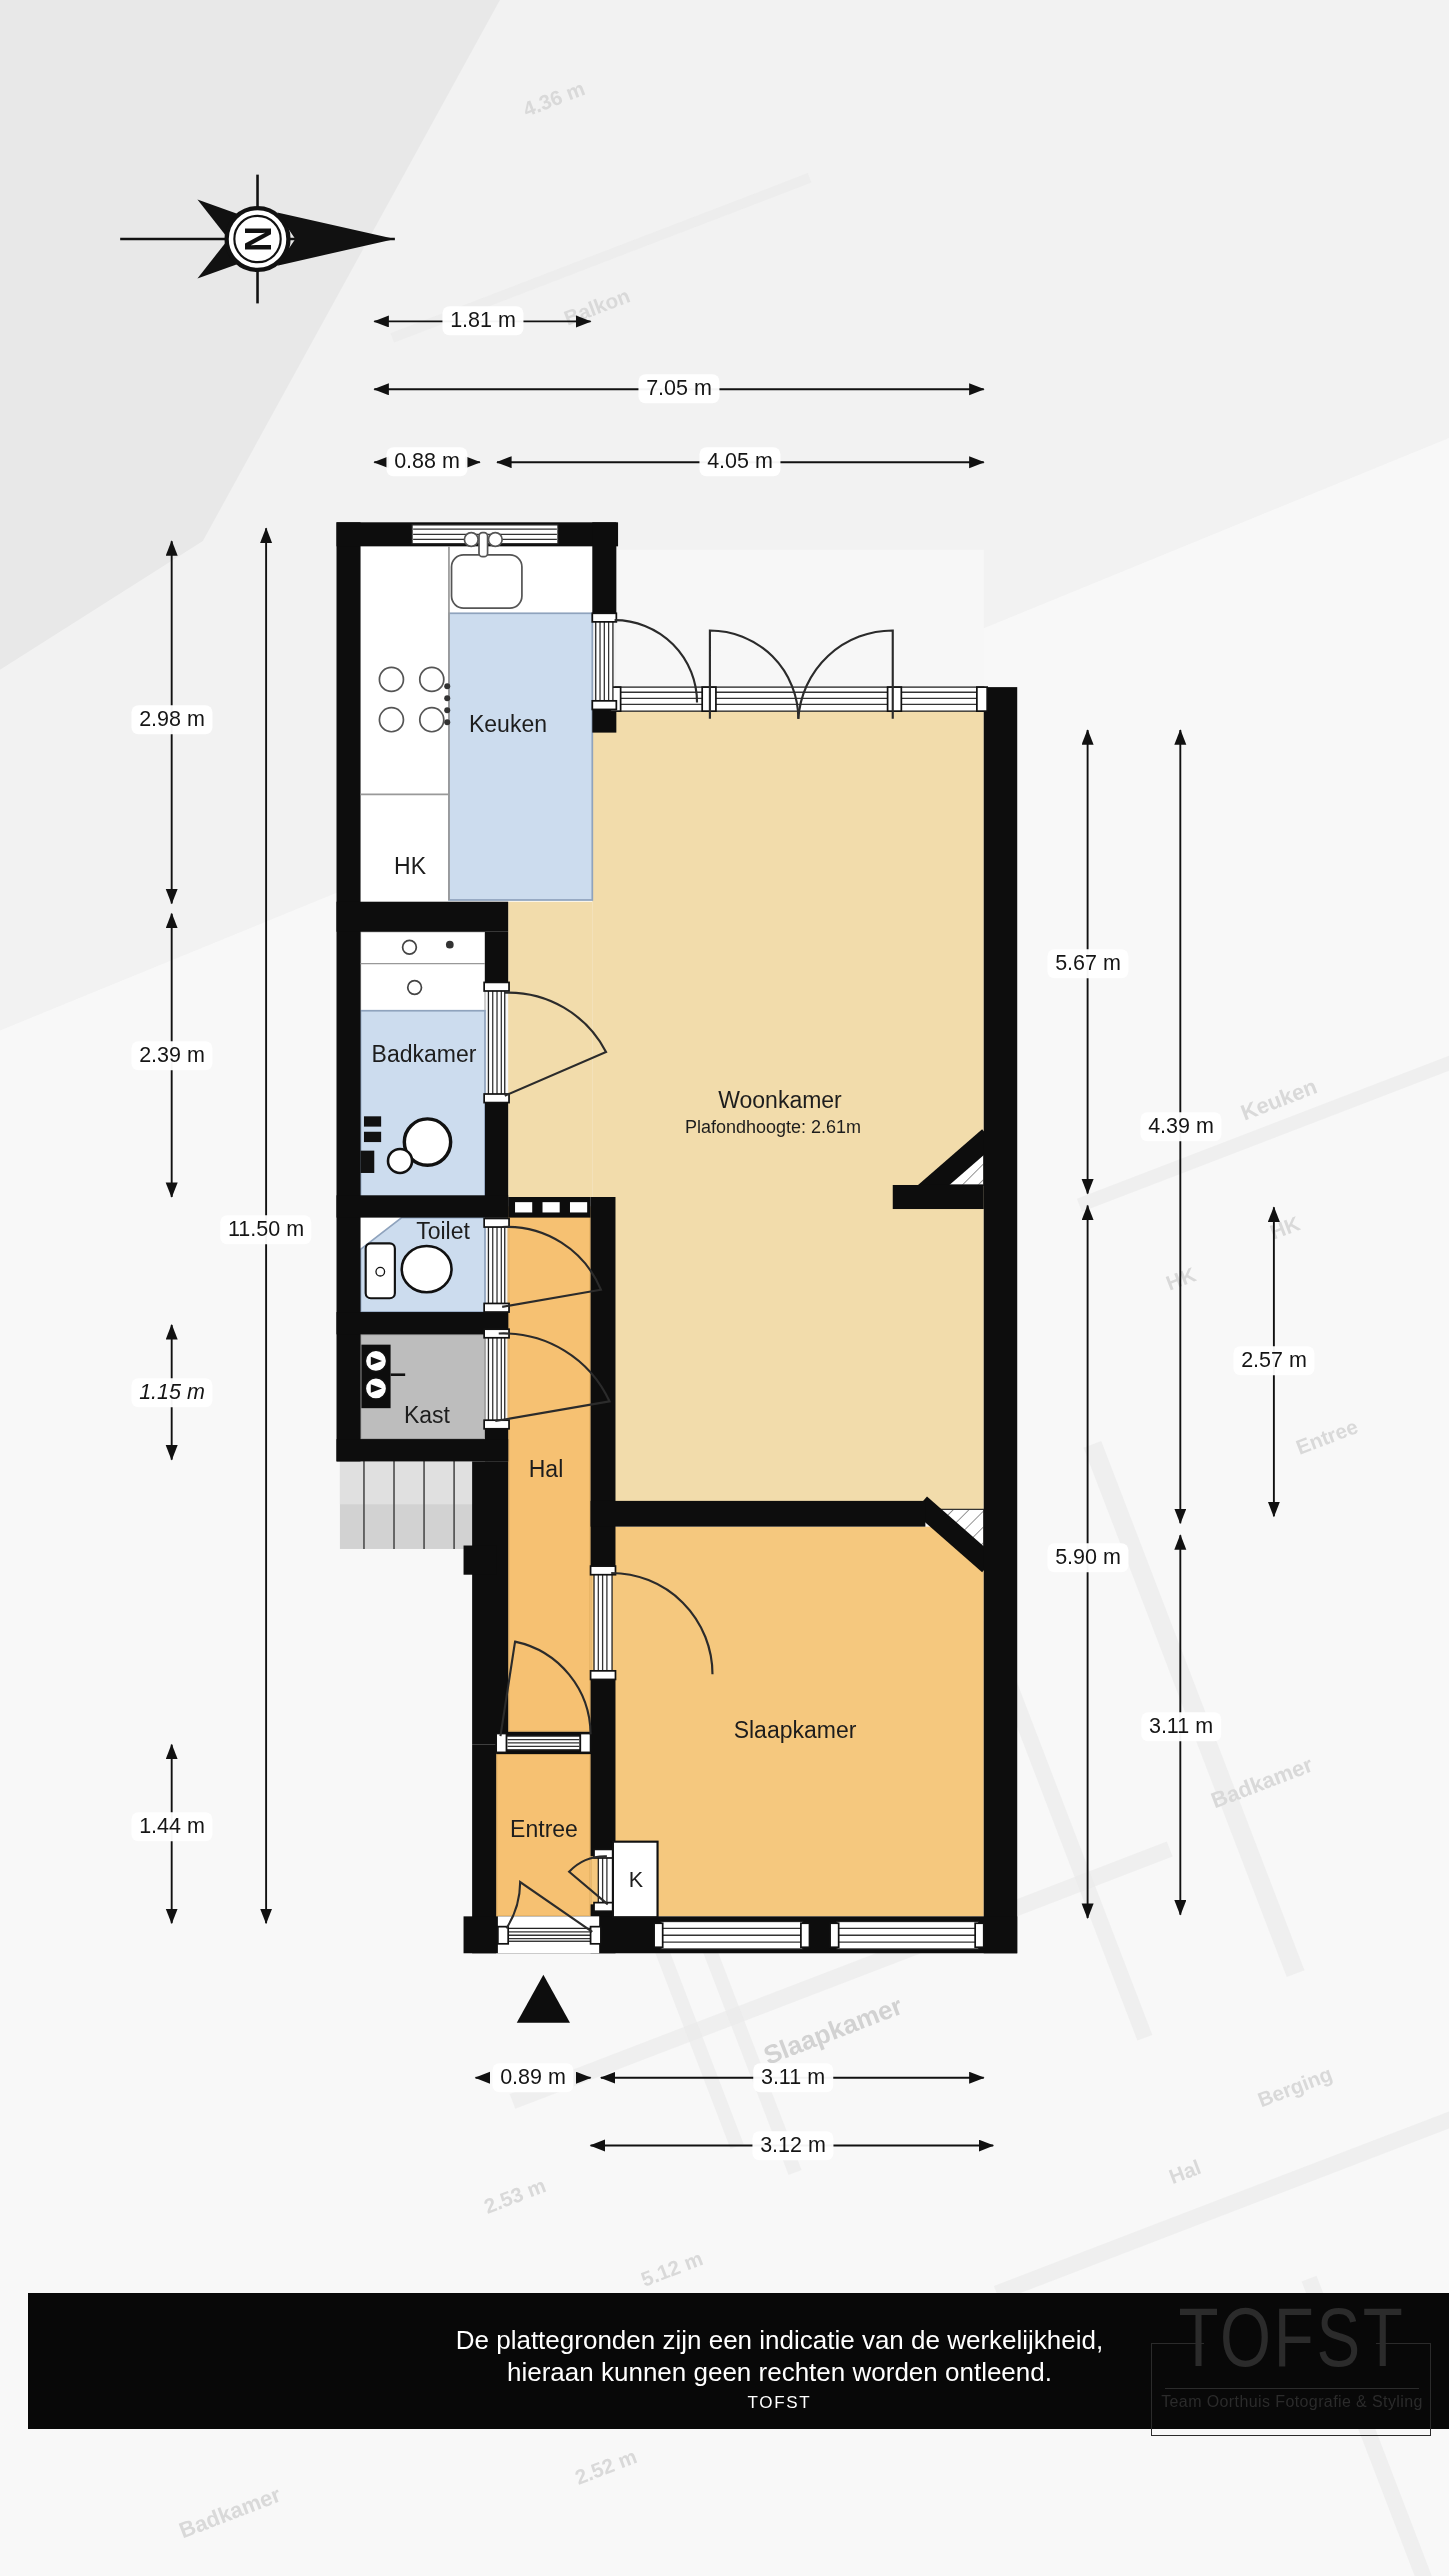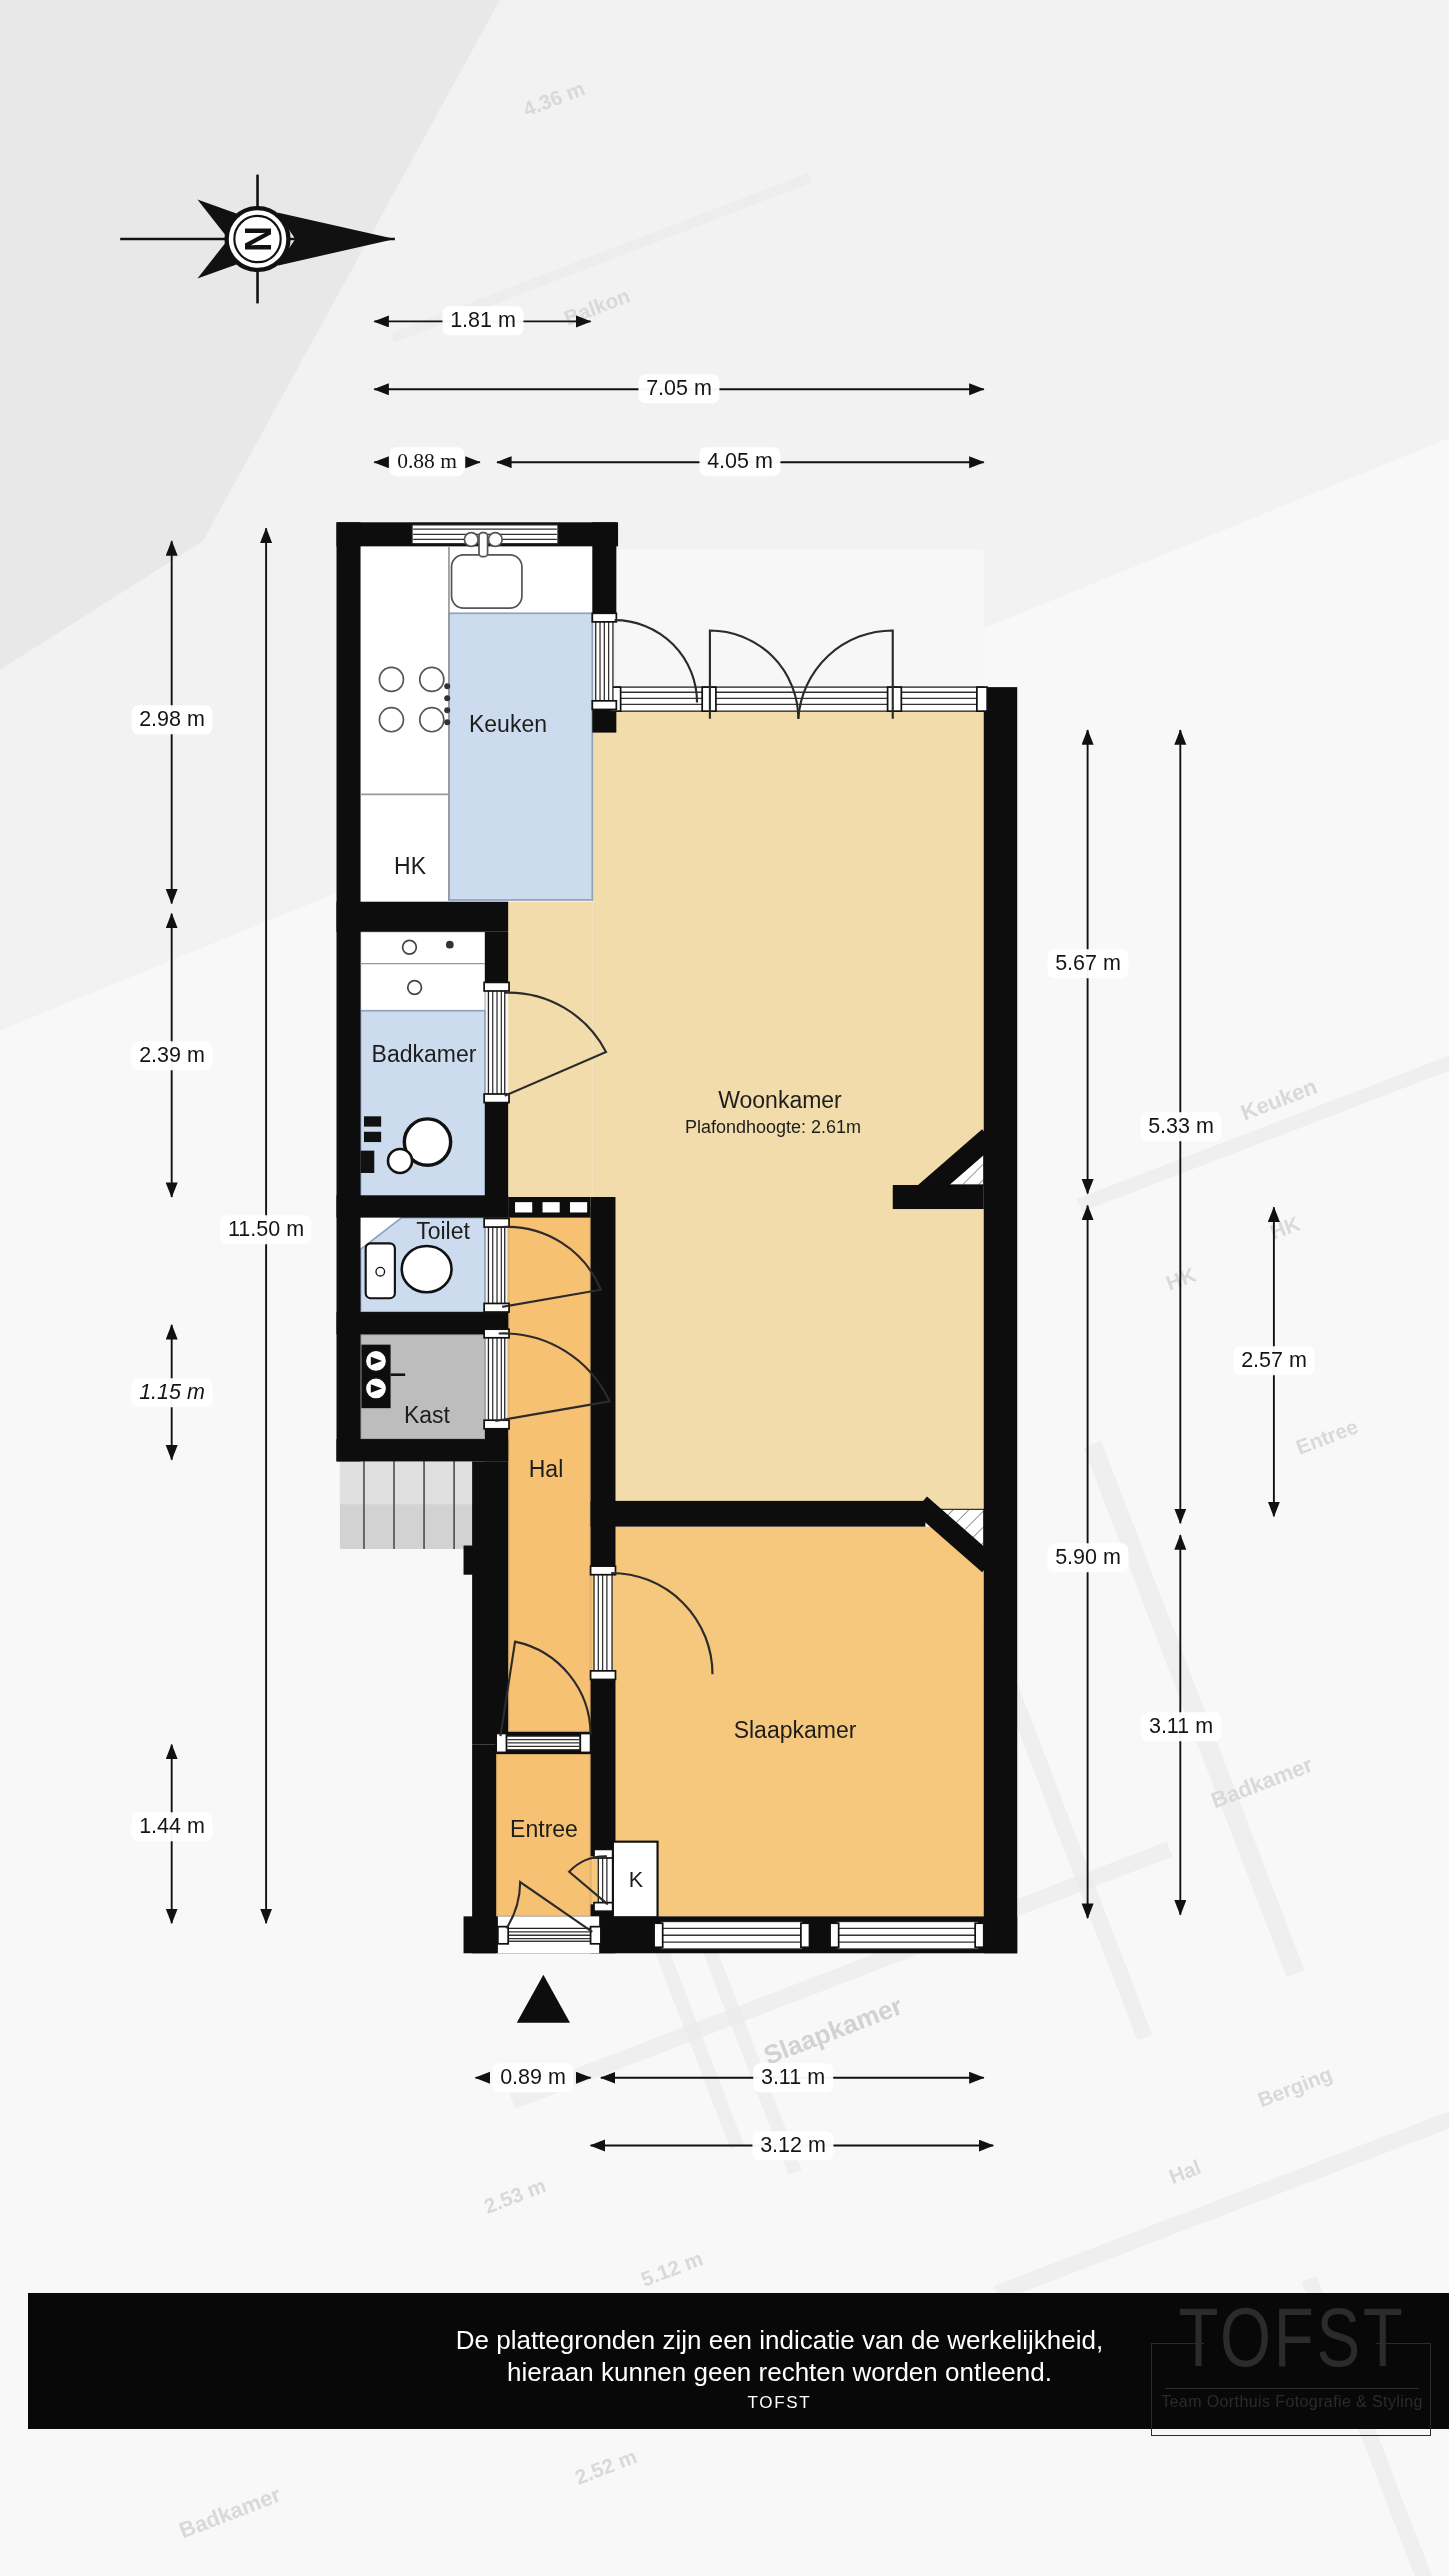--- a/index.html
+++ b/index.html
@@ -332,29 +332,29 @@
   <div class="room" style="left:427px;top:1415px;">Kast</div>
   <div class="room" style="left:546px;top:1469px;">Hal</div>
   <div class="room" style="left:544px;top:1829px;">Entree</div>
   <div class="room" style="left:636px;top:1880px;font-size:21.5px;">K</div>
   <div class="room" style="left:780px;top:1100px;">Woonkamer</div>
   <div class="room sub" style="left:773px;top:1127px;">Plafondhoogte: 2.61m</div>
   <div class="room" style="left:795px;top:1730px;">Slaapkamer</div>
 
   <div class="dim" style="left:483px;top:321px;">1.81 m</div>
   <div class="dim" style="left:679px;top:389px;">7.05 m</div>
-  <div class="dim" style="left:427px;top:462px;font-family:Liberation Serif, serif;">0.88 m</div>
+  <div class="dim" style="left:427px;top:462px;">0.88 m</div>
   <div class="dim" style="left:740px;top:462px;">4.05 m</div>
   <div class="dim" style="left:172px;top:720px;">2.98 m</div>
   <div class="dim" style="left:172px;top:1056px;">2.39 m</div>
   <div class="dim" style="left:266px;top:1230px;">11.50 m</div>
   <div class="dim" style="left:172px;top:1393px;font-style:italic;">1.15 m</div>
   <div class="dim" style="left:172px;top:1827px;">1.44 m</div>
   <div class="dim" style="left:1088px;top:964px;">5.67 m</div>
-  <div class="dim" style="left:1181px;top:1127px;">5.33 m</div>
+  <div class="dim" style="left:1181px;top:1127px;">4.39 m</div>
   <div class="dim" style="left:1274px;top:1361px;">2.57 m</div>
   <div class="dim" style="left:1088px;top:1558px;">5.90 m</div>
   <div class="dim" style="left:1181px;top:1727px;">3.11 m</div>
   <div class="dim" style="left:533px;top:2078px;text-align:right;">0.89 m</div>
   <div class="dim" style="left:793px;top:2078px;">3.11 m</div>
   <div class="dim" style="left:793px;top:2146px;">3.12 m</div>
 
   <div class="footer">
     <div class="lines">
       <div>De plattegronden zijn een indicatie van de werkelijkheid,</div>

